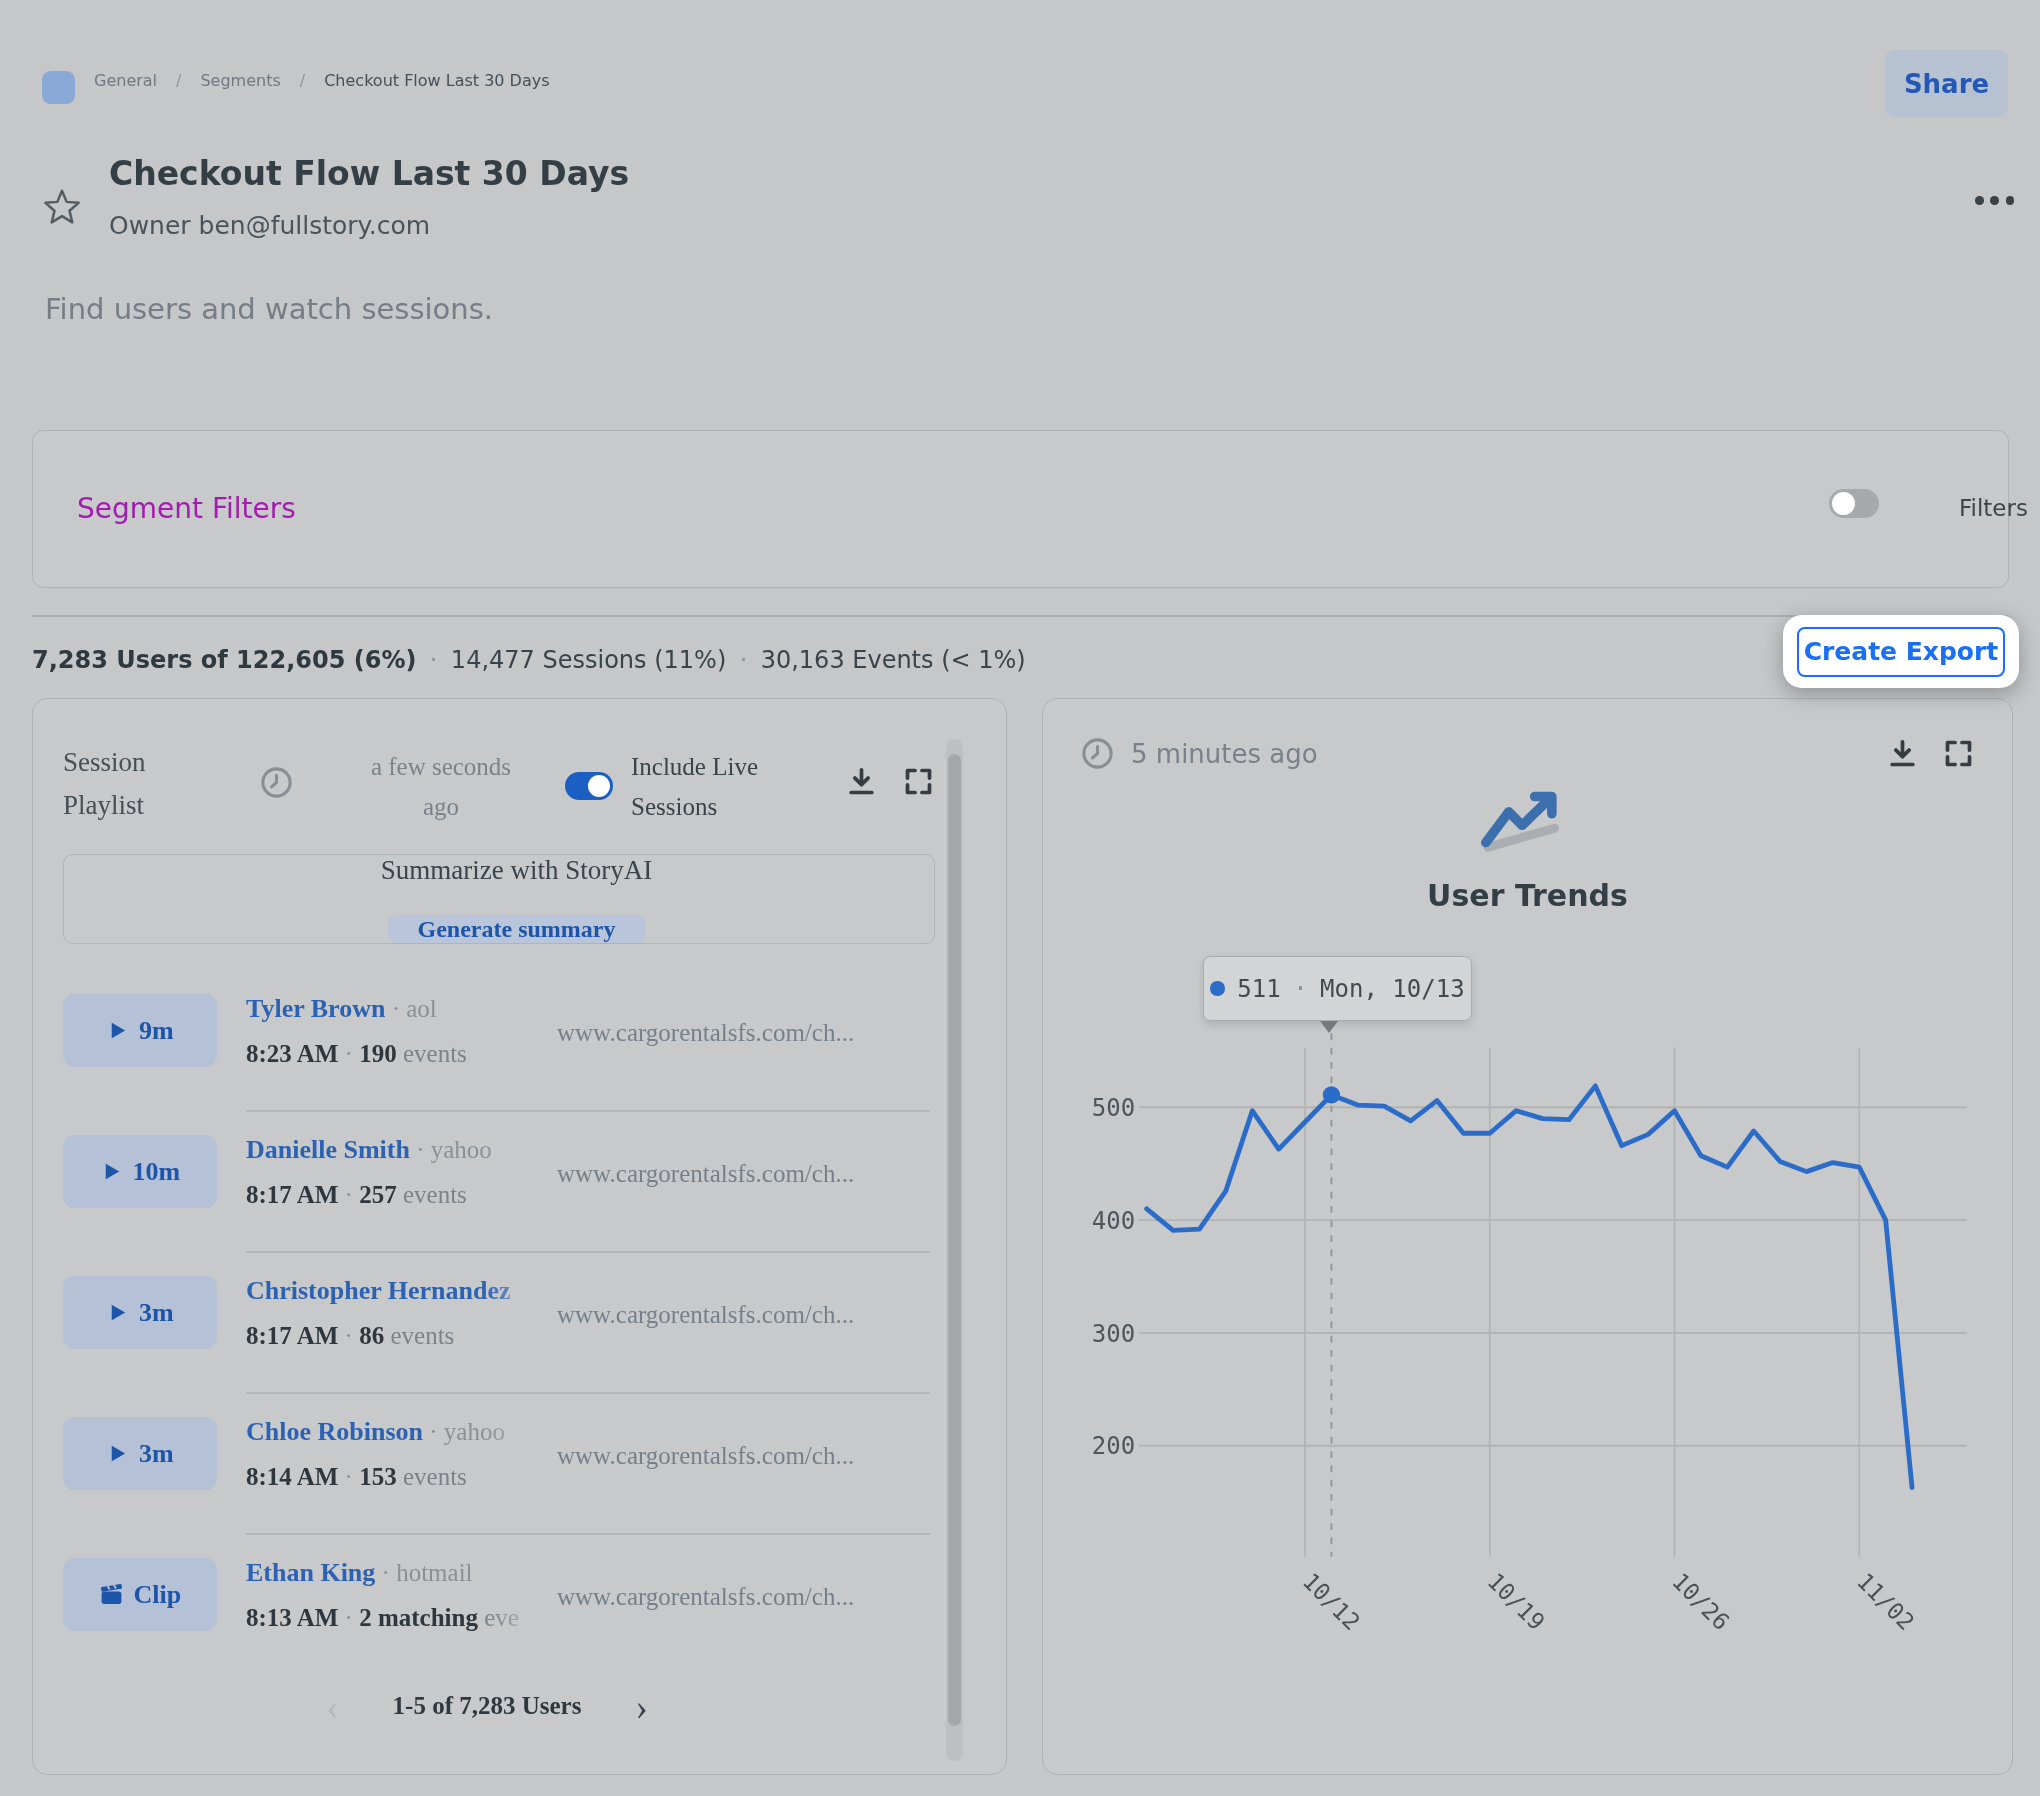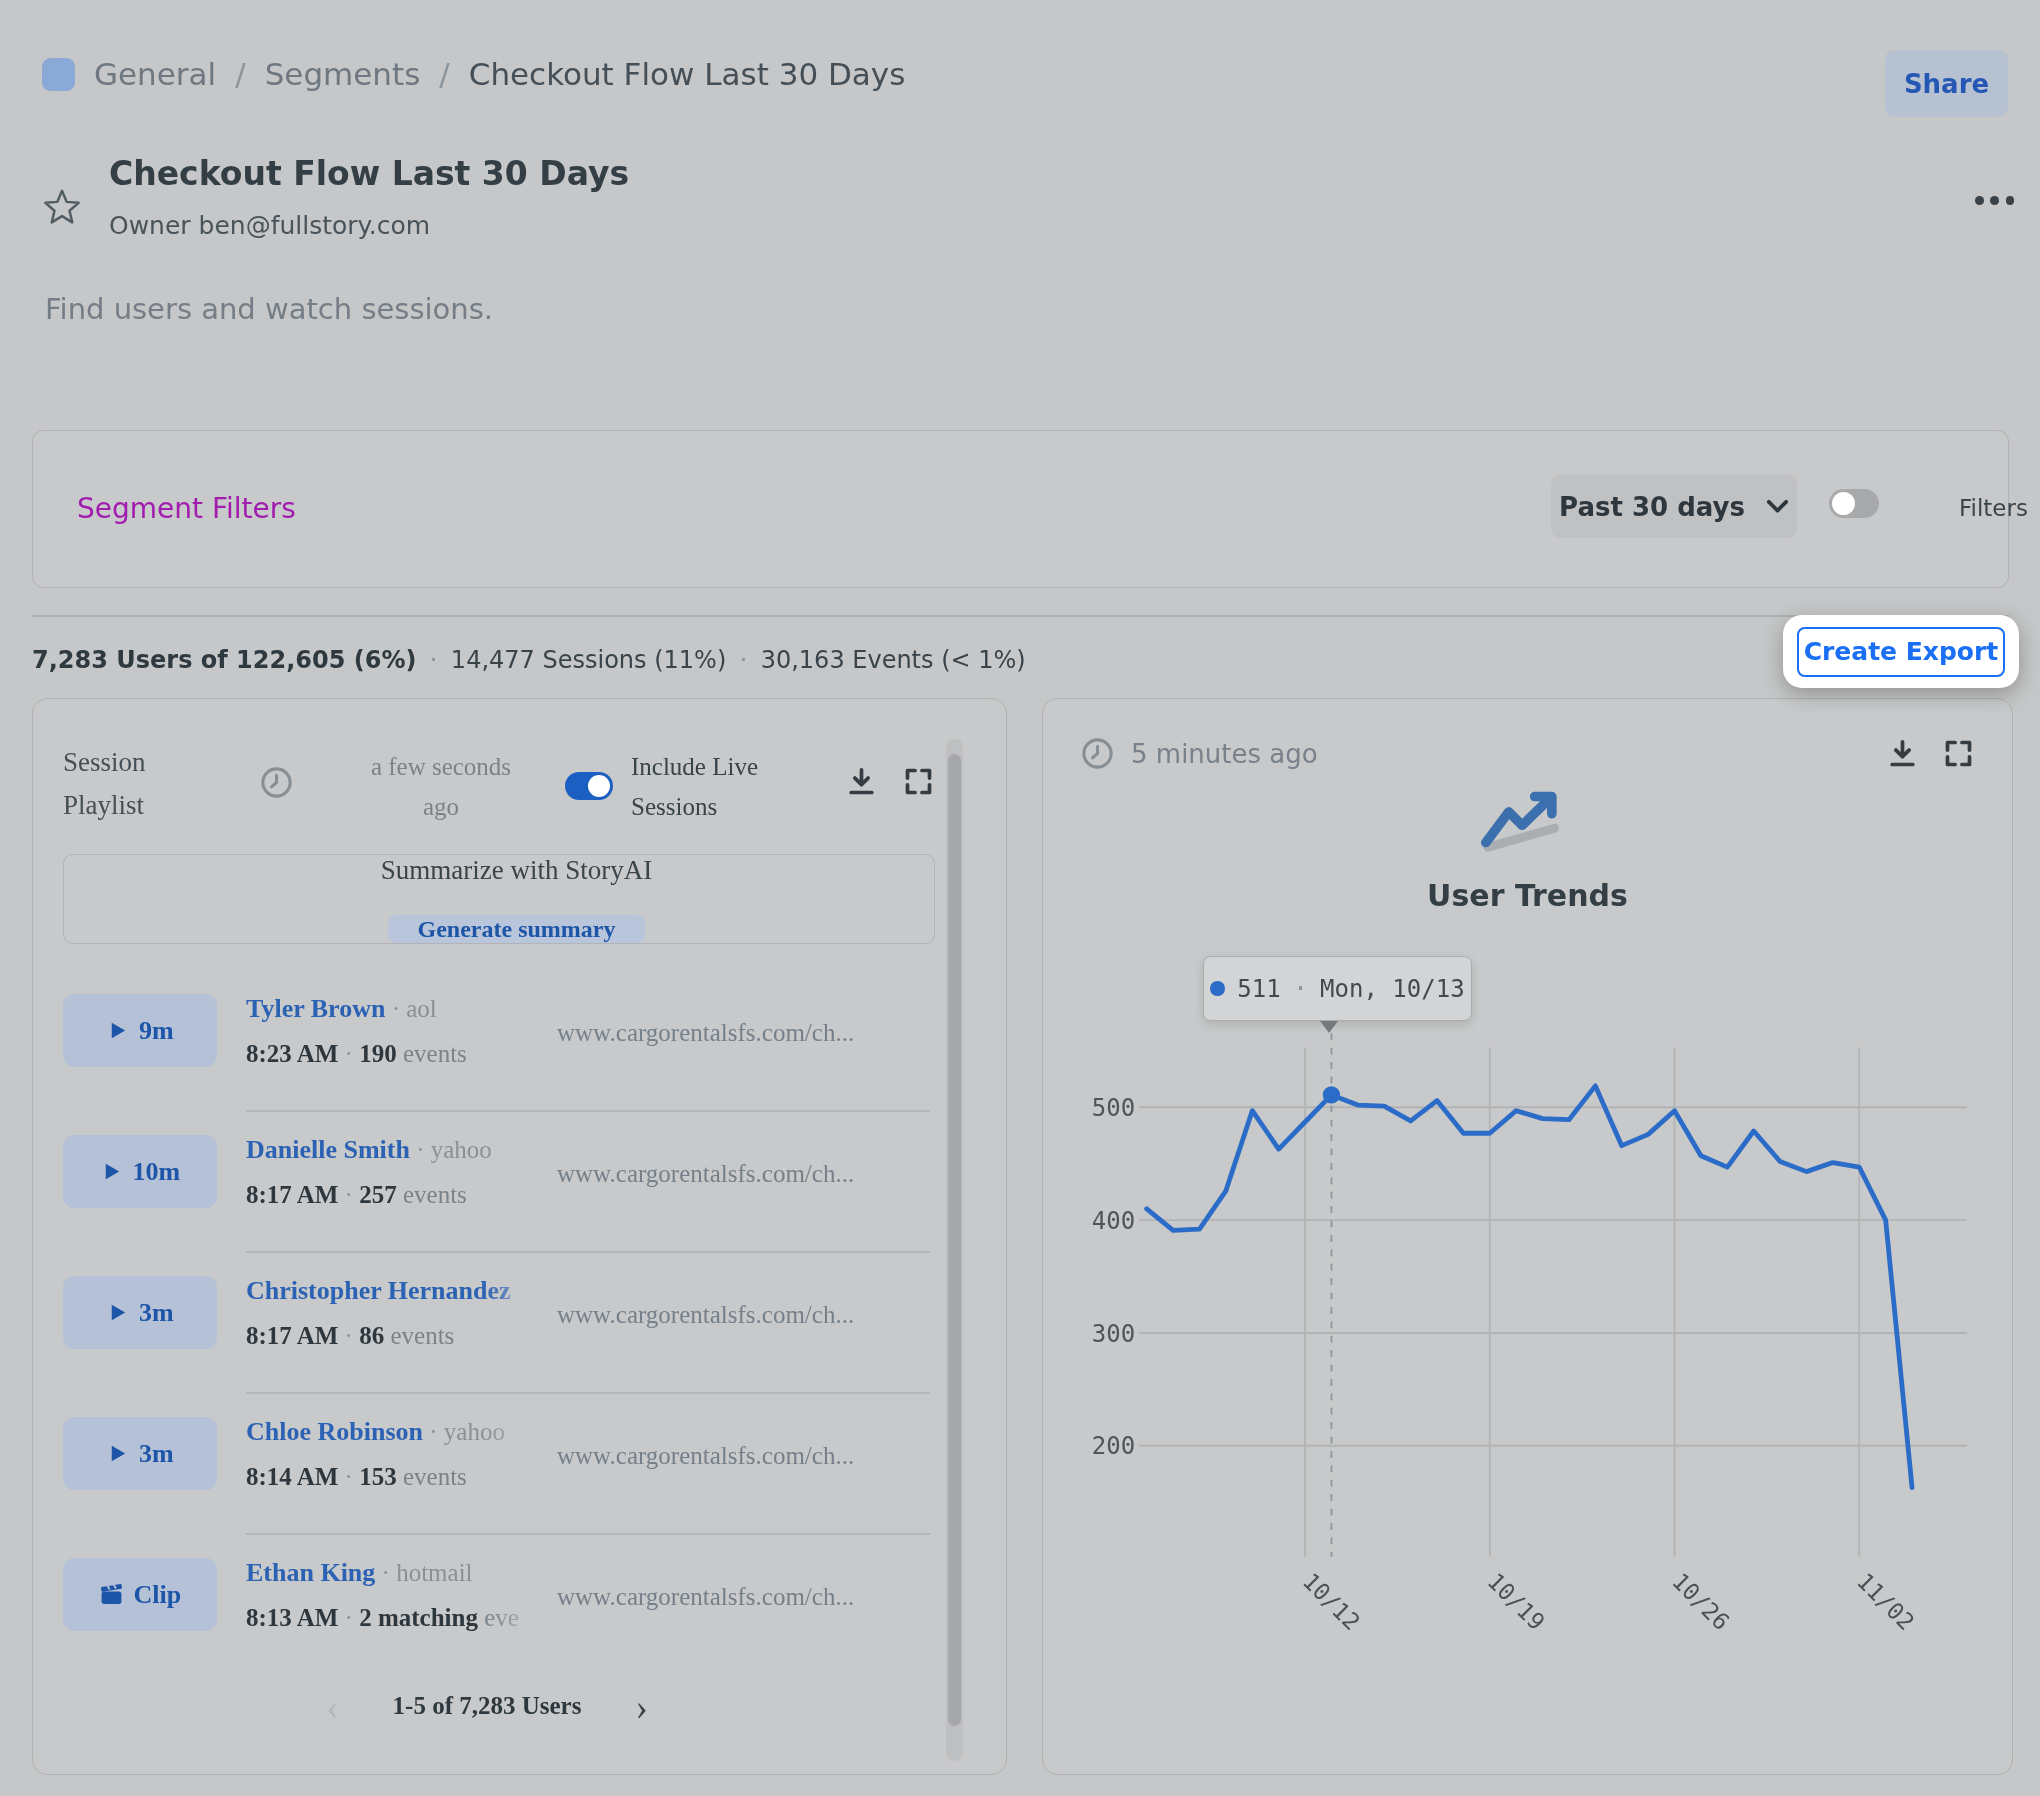--- a/index.html
+++ b/index.html
@@ -6,21 +6,21 @@
   body{
     width:2041px;height:1796px;position:relative;overflow:hidden;
     background:#c6c7c8;
     font-family:"DejaVu Sans", sans-serif;
     color:#313c43;
   }
   .abs{position:absolute;}
   svg{display:block;}
 
   
-  .crumb-row{left:42px;top:56px;display:flex;align-items:center;gap:19px;font-size:31px;}
+  .crumb-row{left:42px;top:71px;display:flex;align-items:flex-start;gap:19px;font-size:16px;}
   .app-square{width:33px;height:33px;border-radius:8.6px;background:#8ba9d6;}
   .crumb-link{color:#6f7880;cursor:pointer;}
   .crumb-sep{color:#8d959c;}
   .crumb-current{color:#454f57;font-weight:500;}
   .share-btn{left:1885px;top:50px;width:123px;height:67px;border-radius:9.6px;
     background:#b6c1d2;display:flex;align-items:center;justify-content:center;
     color:#2458b4;font-weight:bold;font-size:26px;cursor:pointer;}
   .star-icon{left:43px;top:188px;}
   .page-title{left:109px;top:154px;font-size:33px;font-weight:bold;color:#333e45;}
   .page-owner{left:109px;top:211px;font-size:25px;color:#49535a;}
@@ -139,26 +139,20 @@
 <div class="abs menu-dots">
     <i></i>
     <i></i>
     <i></i>
   </div>
 
 <div class="abs subtitle">Find users and watch sessions.</div>
 
 <div class="panel" id="filters-panel">
   <div class="abs sf-title">Segment Filters</div>
-  <div class="abs date-pill">
-    <span>Past 30 days</span>
-    <svg width="23" height="15.4" viewBox="0 0 24 16" fill="none" stroke="#2e373d" stroke-width="4" stroke-linecap="round" stroke-linejoin="round">
-        <path d="M3 3l9 9 9-9"></path>
-      </svg>
-  </div>
   <div class="abs toggle toggle-off">
       <span class="knob"></span>
     </div>
   <div class="abs sf-filters-label">Filters</div>
 </div>
 
 <div class="abs divider"></div>
 
 <div class="abs stats-row">
   <span class="stats-strong">7,283 Users of 122,605 (6%)</span>

